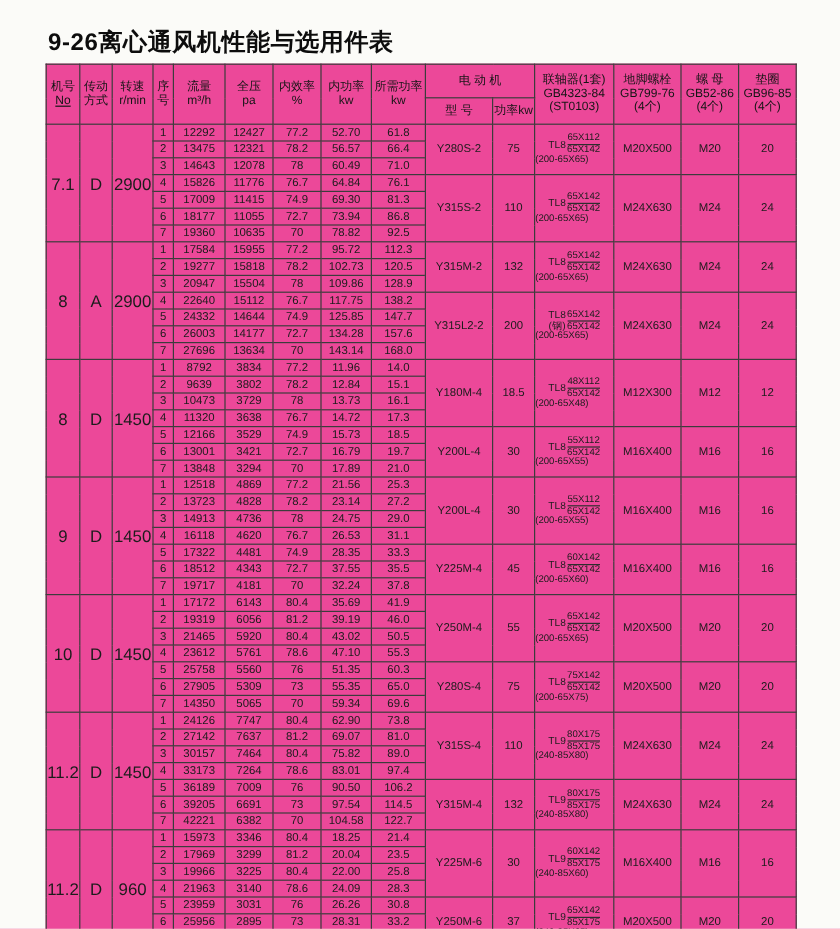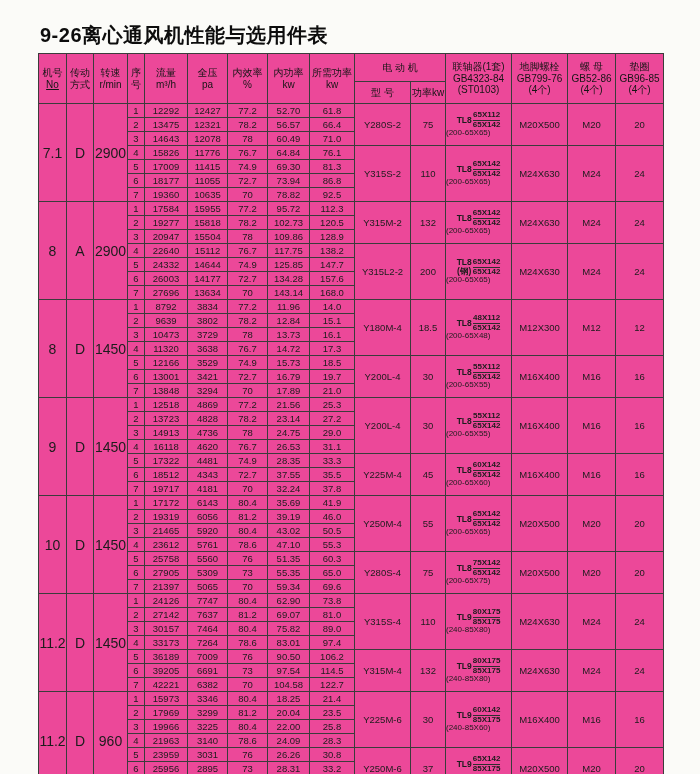--- a/index.html
+++ b/index.html
@@ -28,21 +28,21 @@
   thead tr.h1 th{height:27px;}
   thead tr.h2 th{height:21px;}
   thead th{font-size:10px;line-height:1.15;color:#151515;}
   thead .hl{display:block;}
   thead .sm{font-size:10px;}
   thead .u{text-decoration:underline;}
   tbody tr{height:14px;}
   tbody td{font-size:9.5px;line-height:1;color:#1c1c1c;}
   td.grp{font-size:14px;}
   td.cpl{font-size:8px;line-height:1.05;white-space:nowrap;}
-  .cpl-row{display:flex;align-items:center;justify-content:center;gap:1px;font-weight:bold;}
+  .cpl-row{display:flex;align-items:center;justify-content:center;gap:1px;}
   .cpl-prefix{display:flex;flex-direction:column;align-items:center;font-size:8.5px;}
   .cpl-frac{display:flex;flex-direction:column;align-items:center;}
   .cpl-frac .den{border-top:1px solid #2e2e2e;}
   .cpl-paren{text-align:left;font-size:8px;}
 </style>
 </head>
 <body>
 
 <div class="page">
   <div class="title">9-26离心通风机性能与选用件表</div>
@@ -584,21 +584,21 @@
         <tr>
           <td>6</td>
           <td>27905</td>
           <td>5309</td>
           <td>73</td>
           <td>55.35</td>
           <td>65.0</td>
         </tr>
         <tr>
           <td>7</td>
-          <td>21397</td>
+          <td>14350</td>
           <td>5065</td>
           <td>70</td>
           <td>59.34</td>
           <td>69.6</td>
         </tr>
         <tr>
           <td rowspan="7" class="grp">11.2</td>
           <td rowspan="7" class="grp">D</td>
           <td rowspan="7" class="grp">1450</td>
           <td>1</td>

